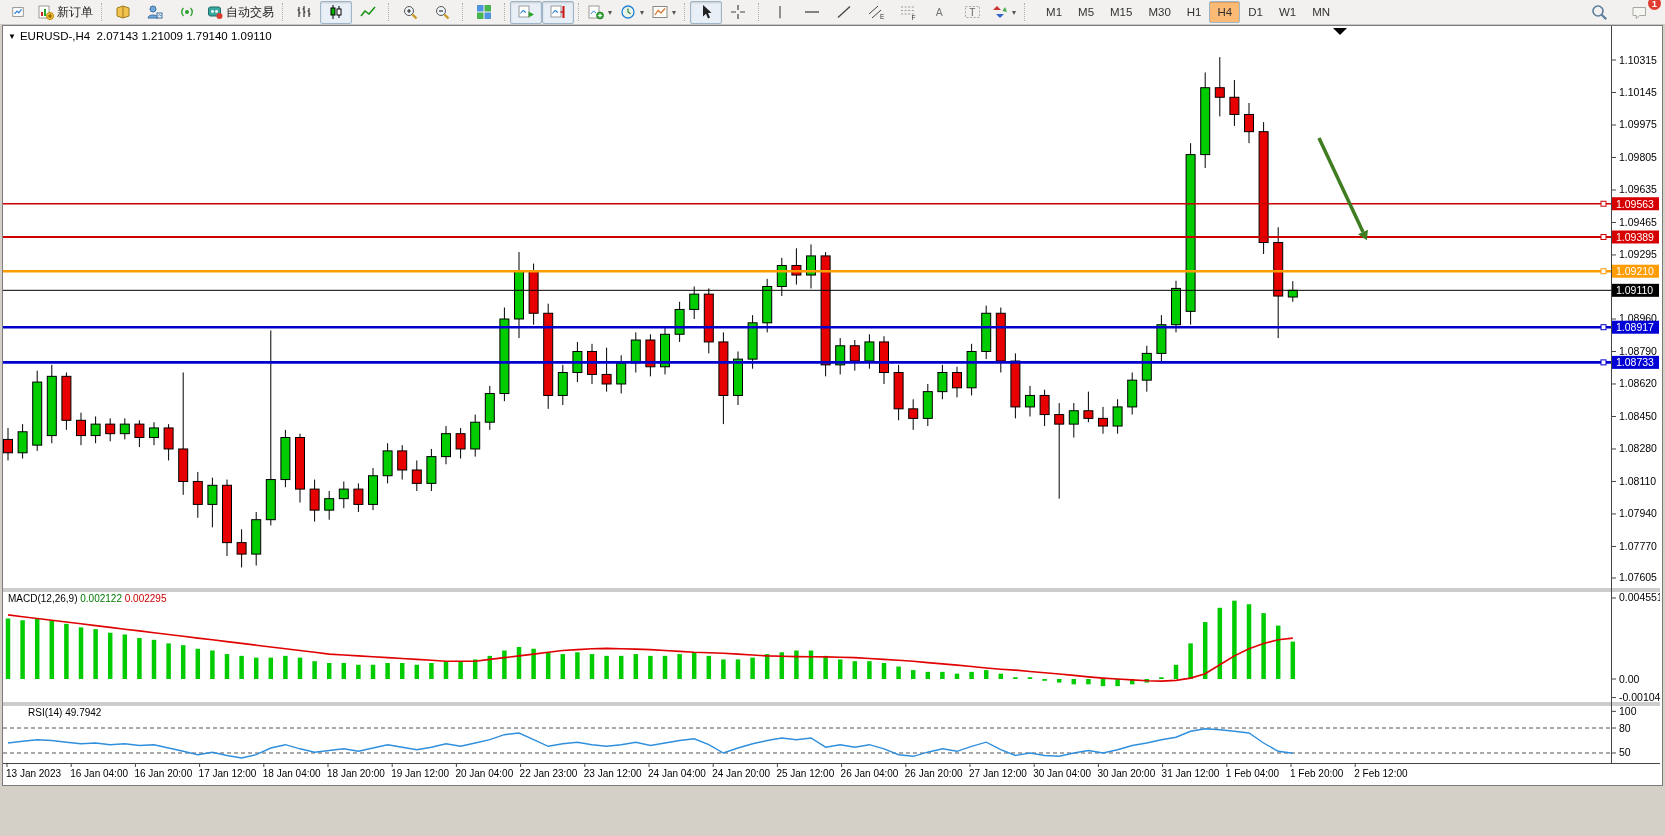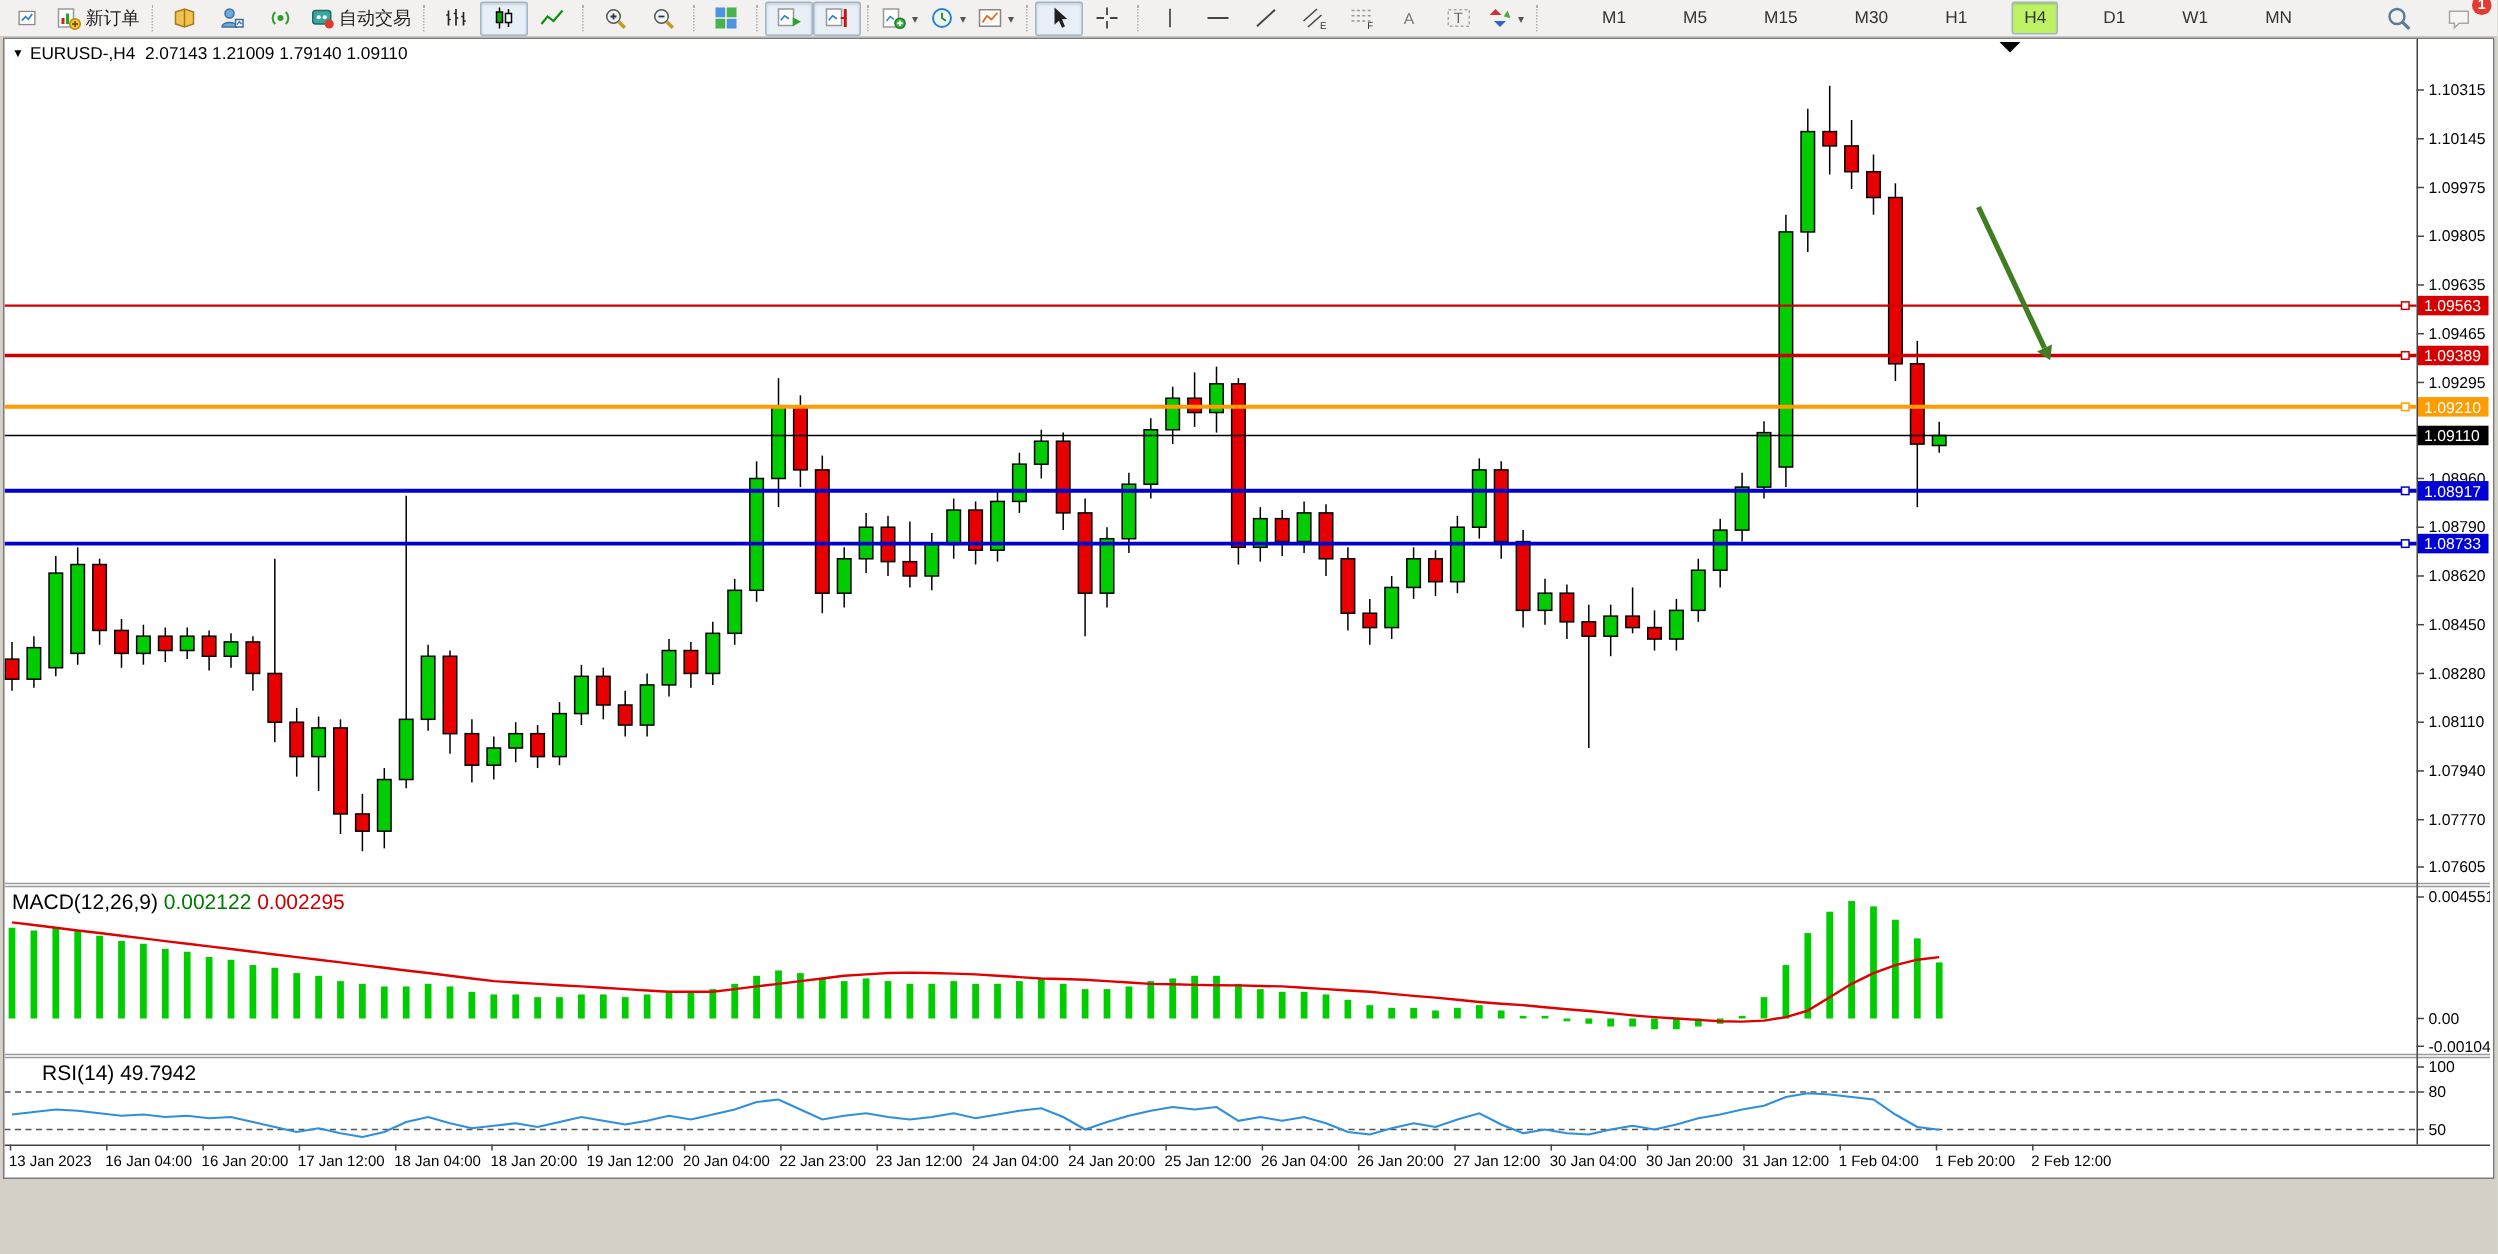--- a/index.html
+++ b/index.html
@@ -9,33 +9,33 @@
   .toolbar{position:absolute;left:0;top:0;width:1665px;height:25px;background:#f2f1ef;
            border-bottom:1px solid #c9c7c3;display:flex;align-items:center;padding:0 2px;box-sizing:border-box;}
   .tbtn{height:21px;min-width:24px;display:flex;align-items:center;justify-content:center;gap:3px;
         border:1px solid transparent;border-radius:2px;padding:0 3px;font-size:12px;color:#222;cursor:default;}
   .tbtn.pressed{border:1px solid #9fb6c9;background:#e8eff6;box-shadow:inset 0 1px 2px rgba(0,0,0,.15);}
   .tbtn svg{display:block;}
   .tsep{width:1px;height:18px;border-left:1px dotted #b3b0ab;margin:0 4px;}
   .caret{font-size:8px;color:#555;margin-left:1px;}
   .tf-group{display:flex;align-items:center;margin-left:8px;}
   .tfbtn{height:20px;padding:0 7px;display:flex;align-items:center;font-size:11.5px;color:#333;
-         border:1px solid transparent;border-radius:2px;margin-left:22px;}
-  .tfbtn.pressed{border:1px solid #9fb6c9;background:#bef264;box-shadow:inset 0 1px 1px rgba(0,0,0,.15);}
+         border:1px solid transparent;border-radius:2px;}
+  .tfbtn.pressed{border:1px solid #9fb6c9;background:#fdba74;box-shadow:inset 0 1px 1px rgba(0,0,0,.15);}
   .tb-right{margin-left:auto;display:flex;align-items:center;gap:8px;padding-right:8px;}
   .badge-wrap{position:relative;}
   .badge{position:absolute;top:-5px;right:-7px;background:#e03c31;color:#fff;font-size:9.5px;font-weight:bold;
          border-radius:50%;width:13px;height:13px;display:flex;align-items:center;justify-content:center;}
   
   .chart-window{position:absolute;left:2px;top:25px;width:1659px;height:759px;background:#fff;
                 border:1px solid #7b7b7b;box-sizing:content-box;}
   .chart-window svg{position:absolute;left:0;top:0;}
   .chart-title{position:absolute;left:5px;top:4px;font-size:11.5px;color:#000;white-space:pre;z-index:3;}
   .chart-title .tri{font-size:8px;vertical-align:1px;margin-right:4px;}
-  .ind-label{position:absolute;left:5px;font-size:14px;color:#000;z-index:3;white-space:pre;}
+  .ind-label{position:absolute;left:5px;font-size:10px;color:#000;z-index:3;white-space:pre;}
   .ind-label .v-green{color:#007a00;}
   .ind-label .v-red{color:#cc0000;}
 </style>
 </head>
 <body>
 
 <div class="app">
 
   <div class="toolbar">
     <div class="tbtn">

